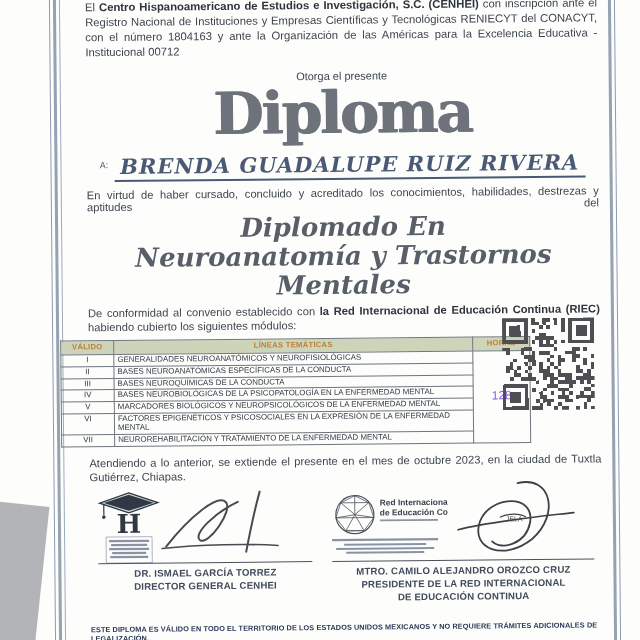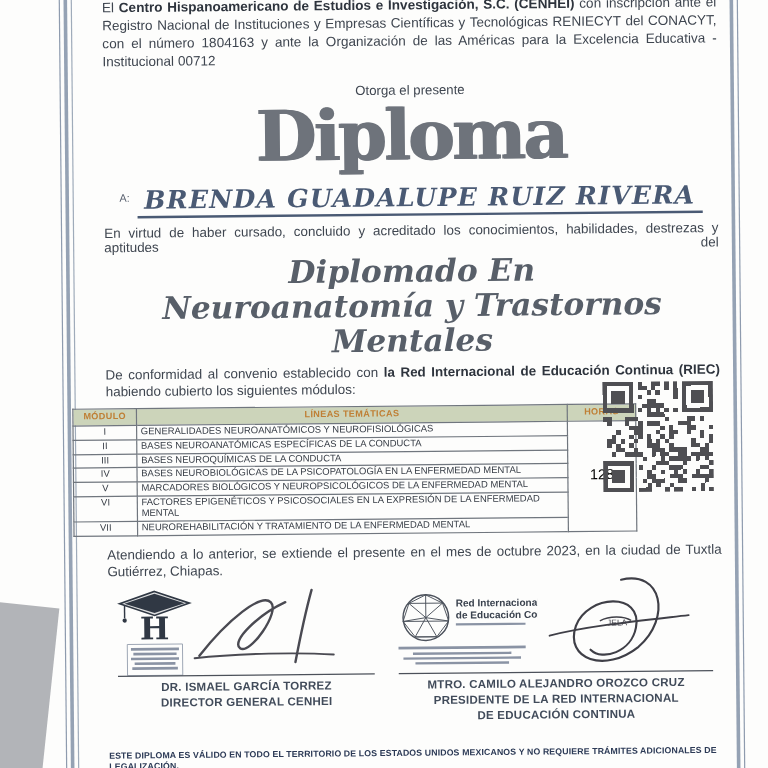--- a/index.html
+++ b/index.html
@@ -32,21 +32,21 @@
     font-size:26px;line-height:1.12;color:#585f69;margin:0;}
   .conform{font-size:11.2px;line-height:14px;margin:4px 0 6px 0;text-align:justify;}
   .conform b{color:#2e343d;}
   .mod-table{border-collapse:collapse;margin-left:-28px;width:470px;
     font-size:7.9px;line-height:1.12;color:#363c45;}
   .mod-table th{background:#ccd4ba;color:#bf7f35;font-size:7.6px;
     letter-spacing:.3px;padding:2px 2px;border:1px solid #70767e;}
   .mod-table td{border:1px solid #70767e;padding:1px 3px;vertical-align:top;}
   .mod-table td.rom{text-align:center;width:46px;}
   .mod-table td.hours{width:50px;text-align:center;vertical-align:middle;
-    font-size:12px;color:#000000;}
+    font-size:12px;color:#8b5cf6;}
   .qr{position:absolute;left:512px;top:334px;width:92px;height:92px;}
   .atiende{font-size:11.2px;line-height:14.5px;margin:9px 0 0 0;text-align:justify;}
   .sigs{position:relative;height:122px;margin-top:4px;}
   .sig-left{position:absolute;left:4px;top:0;width:222px;text-align:center;}
   .sig-right{position:absolute;left:238px;top:2px;width:270px;text-align:center;}
   .sig-line{position:absolute;left:4px;right:4px;border-top:1.3px solid #4c515a;}
   .sig-name{position:absolute;left:0;right:0;font-size:9.6px;font-weight:bold;
     color:#414b5a;letter-spacing:.2px;line-height:12px;}
   .footer-line{font-size:7.3px;font-weight:bold;color:#2c3a56;
     letter-spacing:.1px;margin:0 0 7px 0;}
@@ -74,21 +74,21 @@
     <p class="virtud">En virtud de haber cursado, concluido y acreditado los conocimientos, habilidades, destrezas y aptitudes del</p>
 
     <p class="script-line center">Diplomado En</p>
     <p class="script-line center">Neuroanatomía y Trastornos Mentales</p>
 
     <p class="conform"><span>De conformidad al convenio establecido con </span><b>la Red Internacional de Educación Continua (RIEC)</b><span> habiendo cubierto los siguientes módulos:</span></p>
 
     <table class="mod-table">
       <thead>
         <tr>
-          <th>MÓDULO</th>
+          <th>VÁLIDO</th>
           <th>LÍNEAS TEMÁTICAS</th>
           <th>HORAS</th>
         </tr>
       </thead>
       <tbody>
         <tr>
           <td class="rom">I</td>
           <td>GENERALIDADES NEUROANATÓMICOS Y NEUROFISIOLÓGICAS</td>
           <td class="hours" rowspan="7">128</td>
         </tr>

